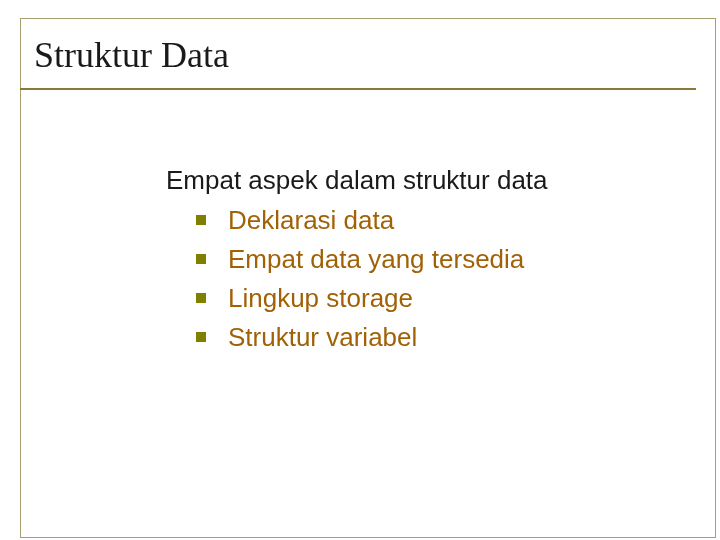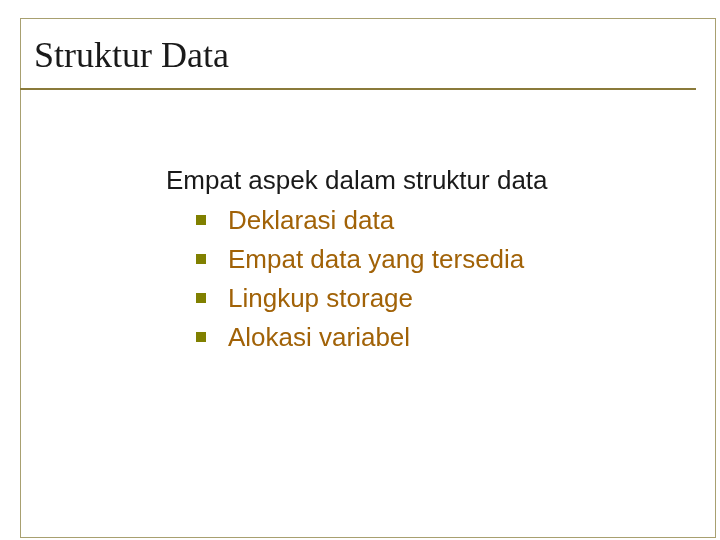--- a/index.html
+++ b/index.html
@@ -79,15 +79,15 @@
 <div class="title-bar">
   <div class="title-text">Struktur Data</div>
 </div>
 
 <div class="content">
   <div class="lead">Empat aspek dalam struktur data</div>
   <ul class="bullet-list">
     <li><span>Deklarasi data</span></li>
     <li><span>Empat data yang tersedia</span></li>
     <li><span>Lingkup storage</span></li>
-    <li><span>Alokasi variabel</span></li>
+    <li><span>Struktur variabel</span></li>
   </ul>
 </div>
 
 </body></html>

